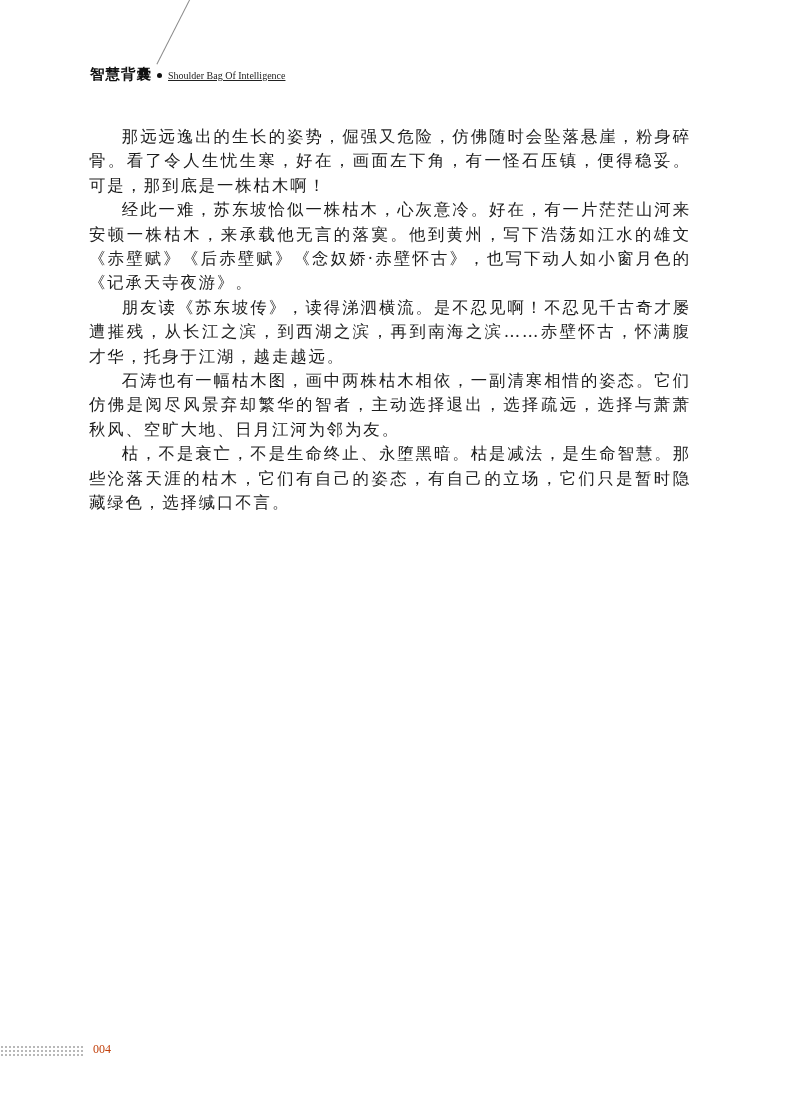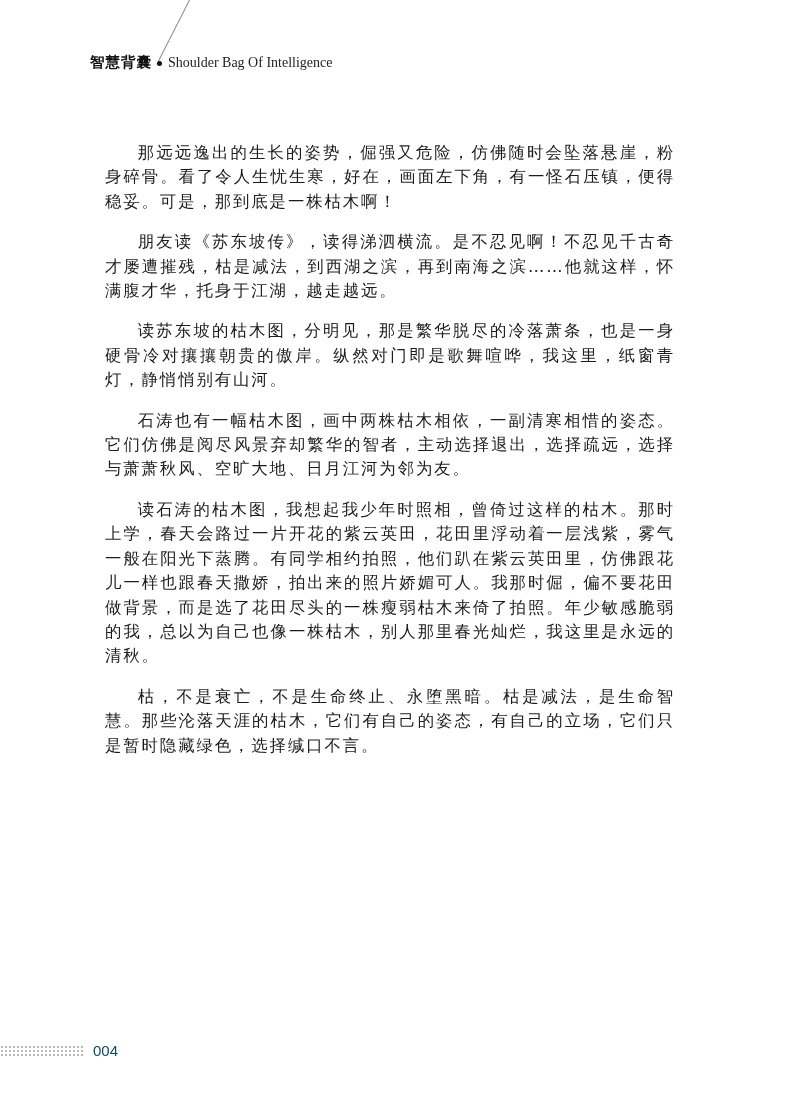--- a/index.html
+++ b/index.html
@@ -21,21 +21,21 @@
       top: -2px;
       width: 1px;
       height: 74px;
       background: #8a8a8a;
       transform-origin: top left;
       transform: translateX(34px) rotate(27deg);
     }
     .header {
       position: absolute;
       left: 90px;
-      top: 52px;
+      top: 64px;
       height: 20px;
       display: flex;
       align-items: center;
       white-space: nowrap;
     }
     .header-title {
       font-family: "DejaVu Sans", "Liberation Sans", sans-serif;
       font-weight: bold;
       font-size: 14.5px;
       letter-spacing: 1px;
@@ -46,75 +46,75 @@
       height: 5px;
       border-radius: 50%;
       background: #111;
       margin-left: 5px;
       margin-right: 6px;
       position: relative;
       top: 1px;
     }
     .header-subtitle {
       font-family: "Liberation Serif", "DejaVu Serif", serif;
-      font-size: 14px;
+      font-size: 10px;
       color: #222;
       position: relative;
       top: 1px;
+      text-decoration: underline;
     }
     .article {
       position: absolute;
       left: 89px;
       top: 125px;
       width: 602px;
       font-family: "DejaVu Serif", "Liberation Serif", serif;
       font-size: 16.4px;
       line-height: 24.4px;
       text-align: justify;
       text-justify: inter-character;
       color: #1c1c1c;
     }
     .article p {
-      margin: 16px;
+      margin: 0;
       text-indent: 2em;
       letter-spacing: 1.9px;
     }
     .footer-dots {
       position: absolute;
       left: 0;
       top: 1045px;
       width: 84px;
       height: 13px;
       background-image: radial-gradient(circle, #b8b8b8 0.9px, transparent 1.1px);
       background-size: 4px 4px;
       background-position: 0 0;
     }
     .page-number {
       position: absolute;
       left: 93px;
       top: 1042px;
-      font-family: Liberation Sans, sans-serif;
-      font-size: 15px;
-      color: #0c4a6e;
+      font-family: Liberation Serif, serif;
+      font-size: 12px;
+      color: #c2410c;
     }
   </style>
 </head>
 <body>
 
 <div class="slash-line"></div>
 
 <div class="header">
   <span class="header-title">智慧背囊</span>
   <span class="header-dot"></span>
   <span class="header-subtitle">Shoulder Bag Of Intelligence</span>
 </div>
 
 <div class="article">
   <p>那远远逸出的生长的姿势，倔强又危险，仿佛随时会坠落悬崖，粉身碎骨。看了令人生忧生寒，好在，画面左下角，有一怪石压镇，便得稳妥。可是，那到底是一株枯木啊！</p>
-  <p>朋友读《苏东坡传》，读得涕泗横流。是不忍见啊！不忍见千古奇才屡遭摧残，枯是减法，到西湖之滨，再到南海之滨……他就这样，怀满腹才华，托身于江湖，越走越远。</p>
-  <p>读苏东坡的枯木图，分明见，那是繁华脱尽的冷落萧条，也是一身硬骨冷对攘攘朝贵的傲岸。纵然对门即是歌舞喧哗，我这里，纸窗青灯，静悄悄别有山河。</p>
+  <p>经此一难，苏东坡恰似一株枯木，心灰意冷。好在，有一片茫茫山河来安顿一株枯木，来承载他无言的落寞。他到黄州，写下浩荡如江水的雄文《赤壁赋》《后赤壁赋》《念奴娇·赤壁怀古》，也写下动人如小窗月色的《记承天寺夜游》。</p>
+  <p>朋友读《苏东坡传》，读得涕泗横流。是不忍见啊！不忍见千古奇才屡遭摧残，从长江之滨，到西湖之滨，再到南海之滨……赤壁怀古，怀满腹才华，托身于江湖，越走越远。</p>
   <p>石涛也有一幅枯木图，画中两株枯木相依，一副清寒相惜的姿态。它们仿佛是阅尽风景弃却繁华的智者，主动选择退出，选择疏远，选择与萧萧秋风、空旷大地、日月江河为邻为友。</p>
-  <p>读石涛的枯木图，我想起我少年时照相，曾倚过这样的枯木。那时上学，春天会路过一片开花的紫云英田，花田里浮动着一层浅紫，雾气一般在阳光下蒸腾。有同学相约拍照，他们趴在紫云英田里，仿佛跟花儿一样也跟春天撒娇，拍出来的照片娇媚可人。我那时倔，偏不要花田做背景，而是选了花田尽头的一株瘦弱枯木来倚了拍照。年少敏感脆弱的我，总以为自己也像一株枯木，别人那里春光灿烂，我这里是永远的清秋。</p>
   <p>枯，不是衰亡，不是生命终止、永堕黑暗。枯是减法，是生命智慧。那些沦落天涯的枯木，它们有自己的姿态，有自己的立场，它们只是暂时隐藏绿色，选择缄口不言。</p>
 </div>
 
 <div class="footer-dots"></div>
 <div class="page-number">004</div>
 
 </body></html>

